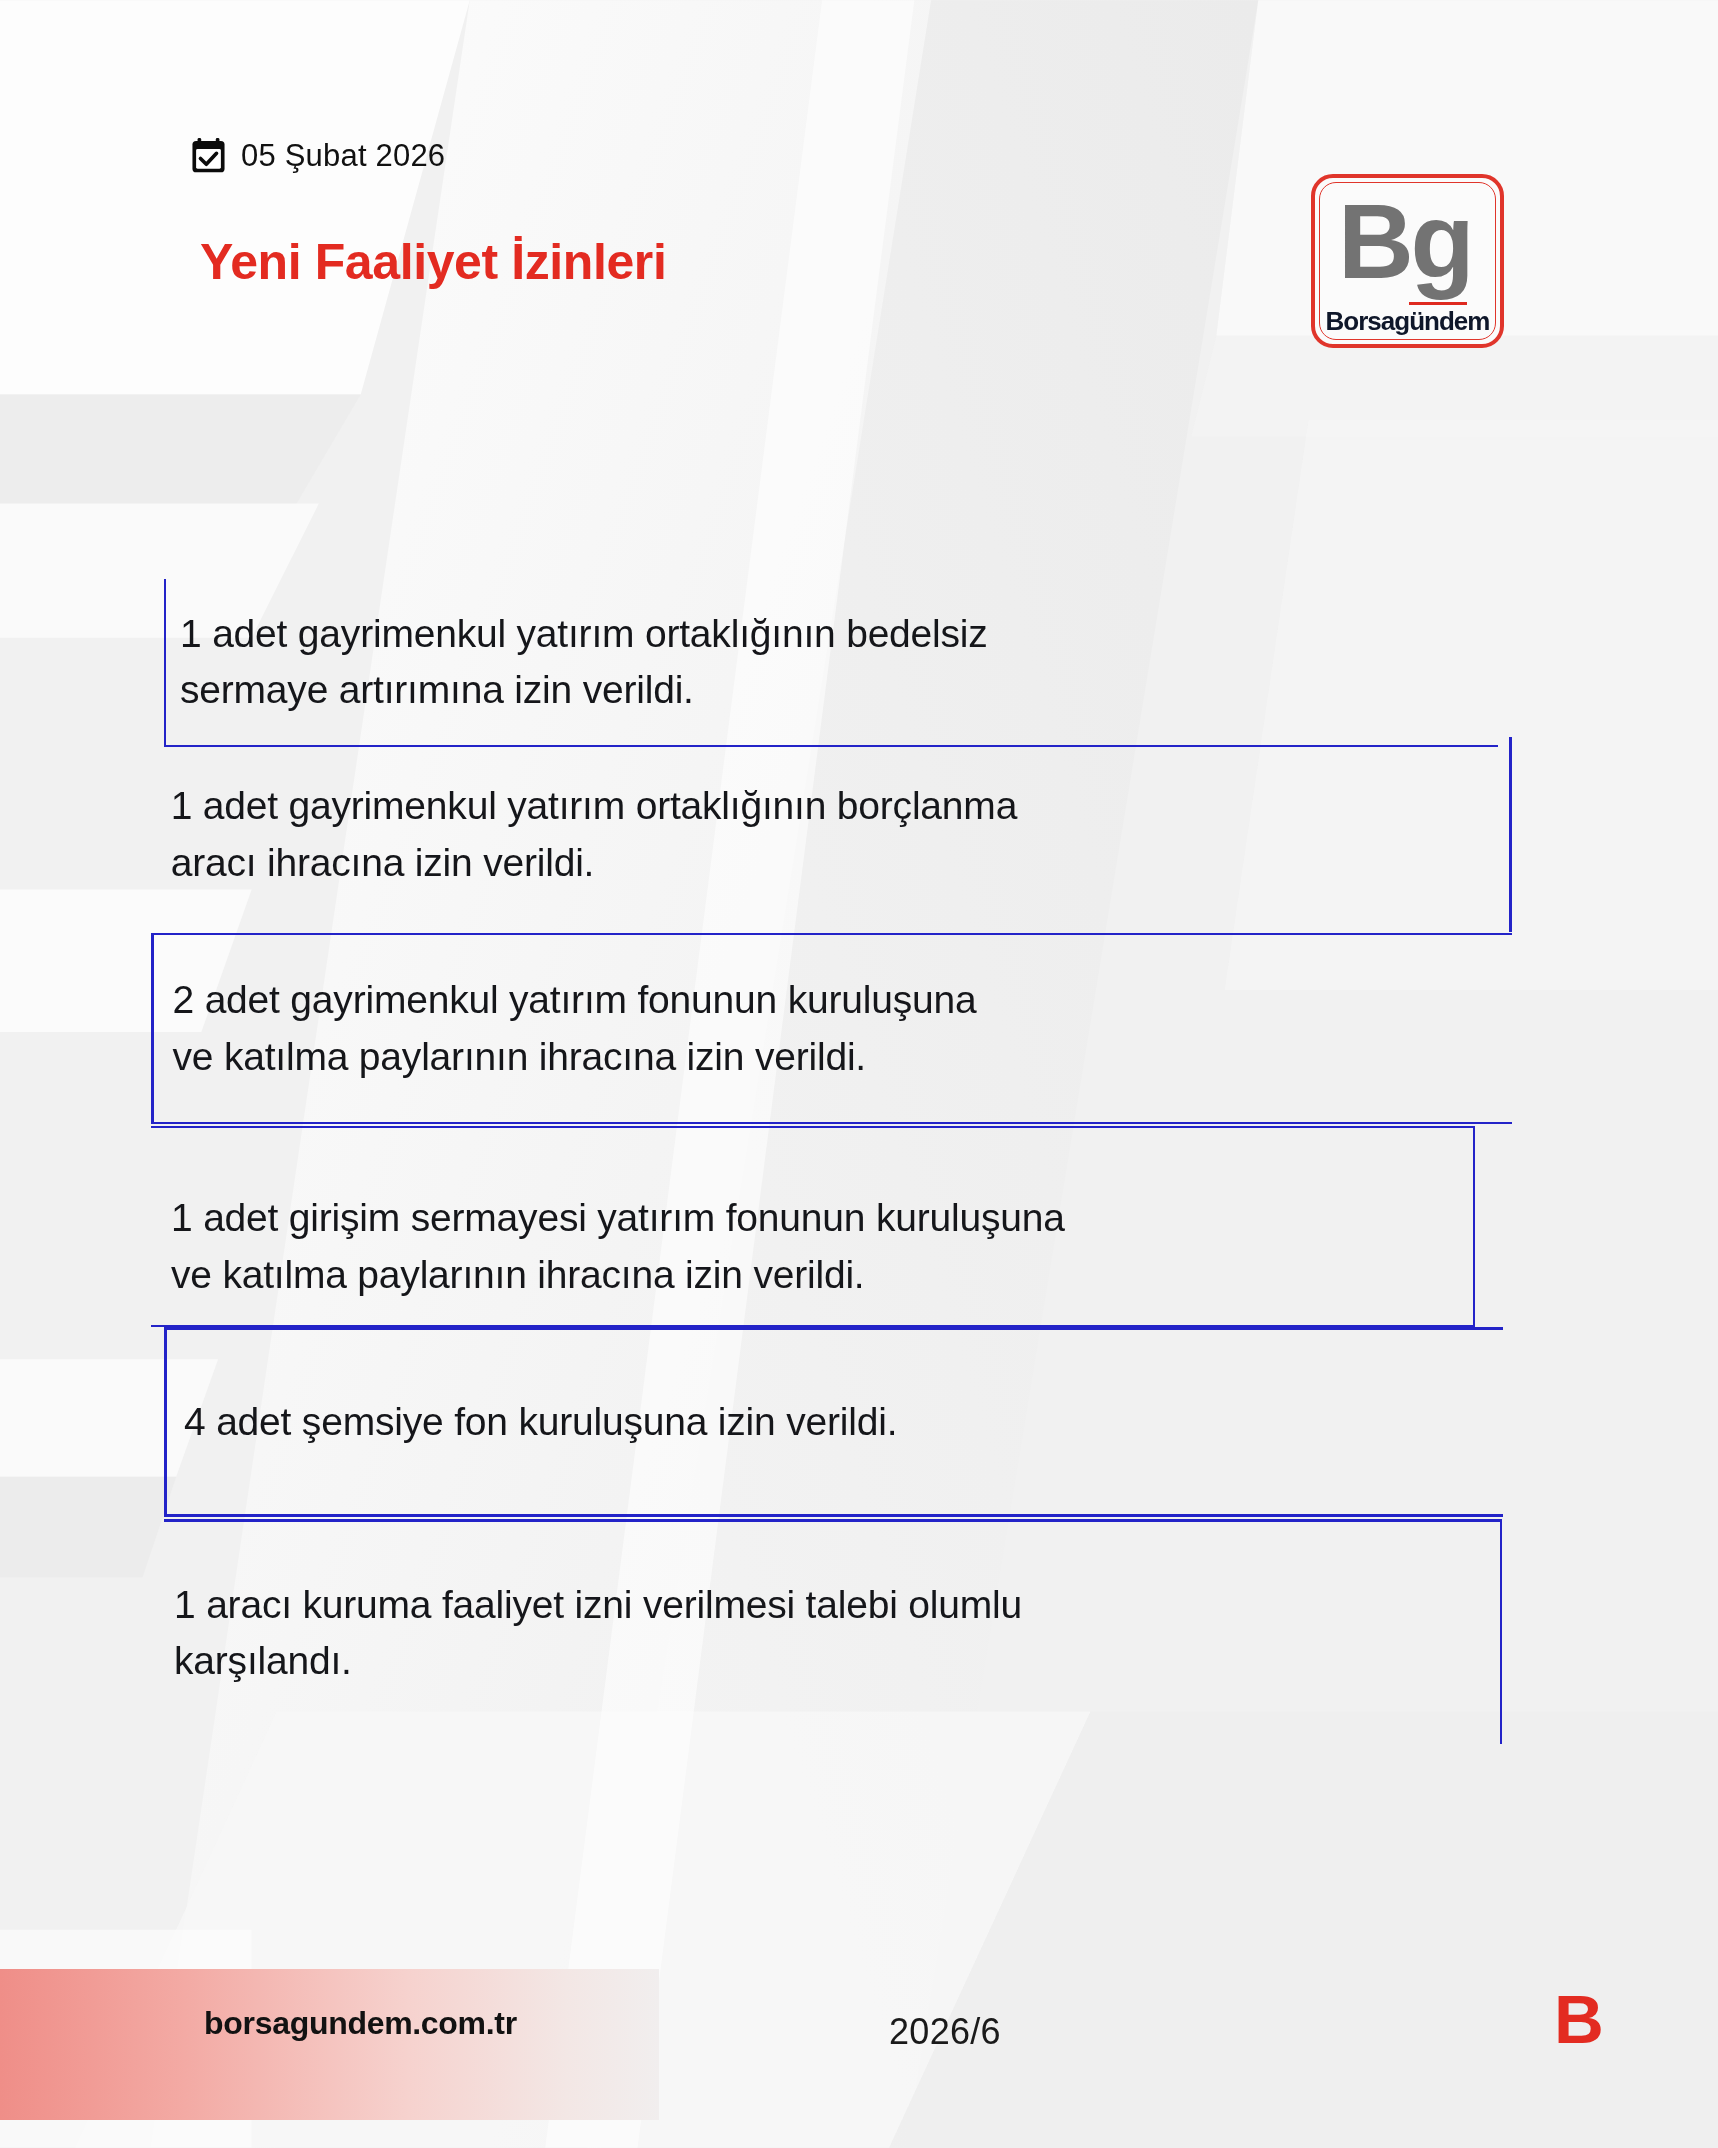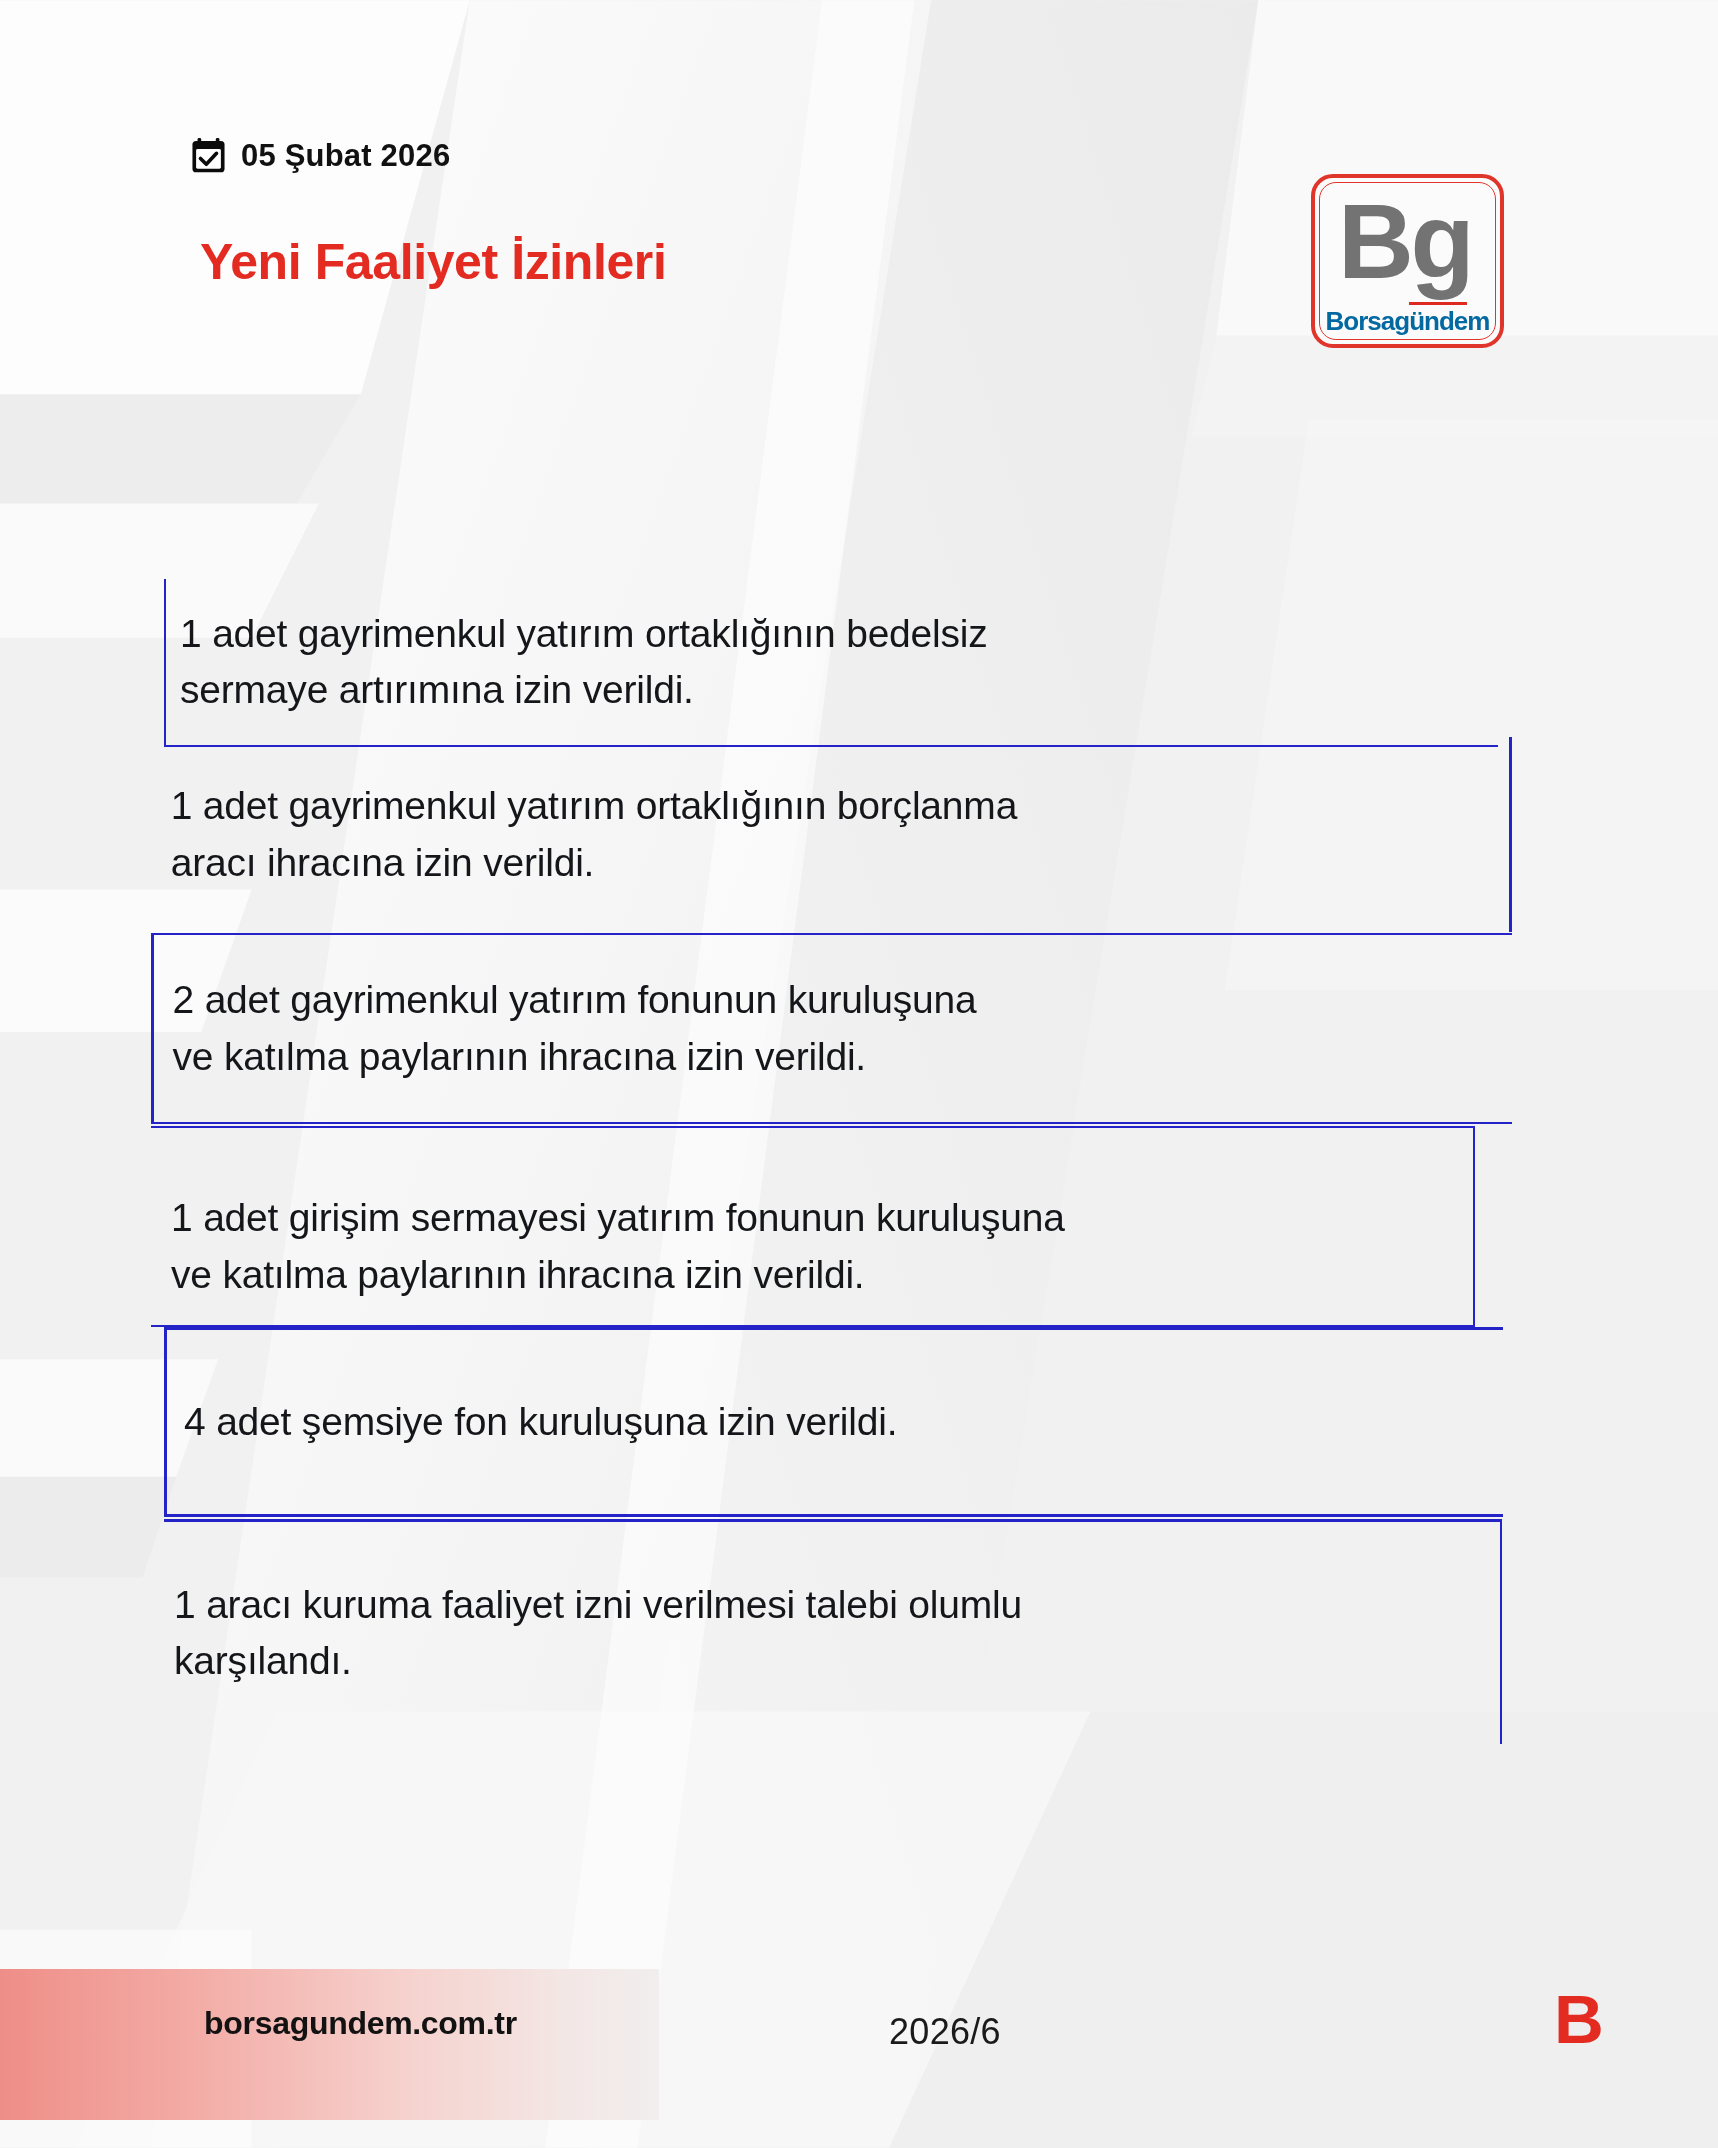--- a/index.html
+++ b/index.html
@@ -20,21 +20,21 @@
 
   
   #header{position:absolute;left:0;top:0;width:1718px;height:403px;}
 
   #date-row{
     position:absolute;left:191px;top:137px;
     display:flex;align-items:center;gap:15px;
   }
   #cal-icon{width:35px;height:37px;display:block;flex:none;}
   #date-text{
-    font-size:31px;font-weight:bold;color:#111;letter-spacing:0.2px;
+    font-size:31px;font-weight:normal;color:#111;letter-spacing:0.2px;
     white-space:nowrap;
   }
 
   #main-title{
     position:absolute;left:200px;top:233px;
     font-size:50px;font-weight:bold;color:#e32b21;
     letter-spacing:-0.4px;white-space:nowrap;
   }
 
   
@@ -52,21 +52,21 @@
     border:1.7px solid #e0352b;border-radius:17px;
     box-sizing:border-box;
   }
   #logo-bg{
     position:absolute;left:27px;top:18.5px;width:143px;
     font-size:105px;line-height:.94;font-weight:bold;color:#737373;
     letter-spacing:-3.4px;
   }
   #logo-word{
     position:absolute;left:0;right:0;bottom:11px;text-align:center;
-    font-size:26px;font-weight:bold;color:#0369a1;letter-spacing:-1px;
+    font-size:26px;font-weight:bold;color:#0f172a;letter-spacing:-1px;
   }
   #logo-word .ovl{border-top:3.4px solid #de291f;padding-top:0.8px;}
 
   
   #items{position:absolute;left:0;top:0;width:1718px;height:2148px;}
   .item{
     position:absolute;
     box-sizing:border-box;
     display:flex;align-items:center;
   }

